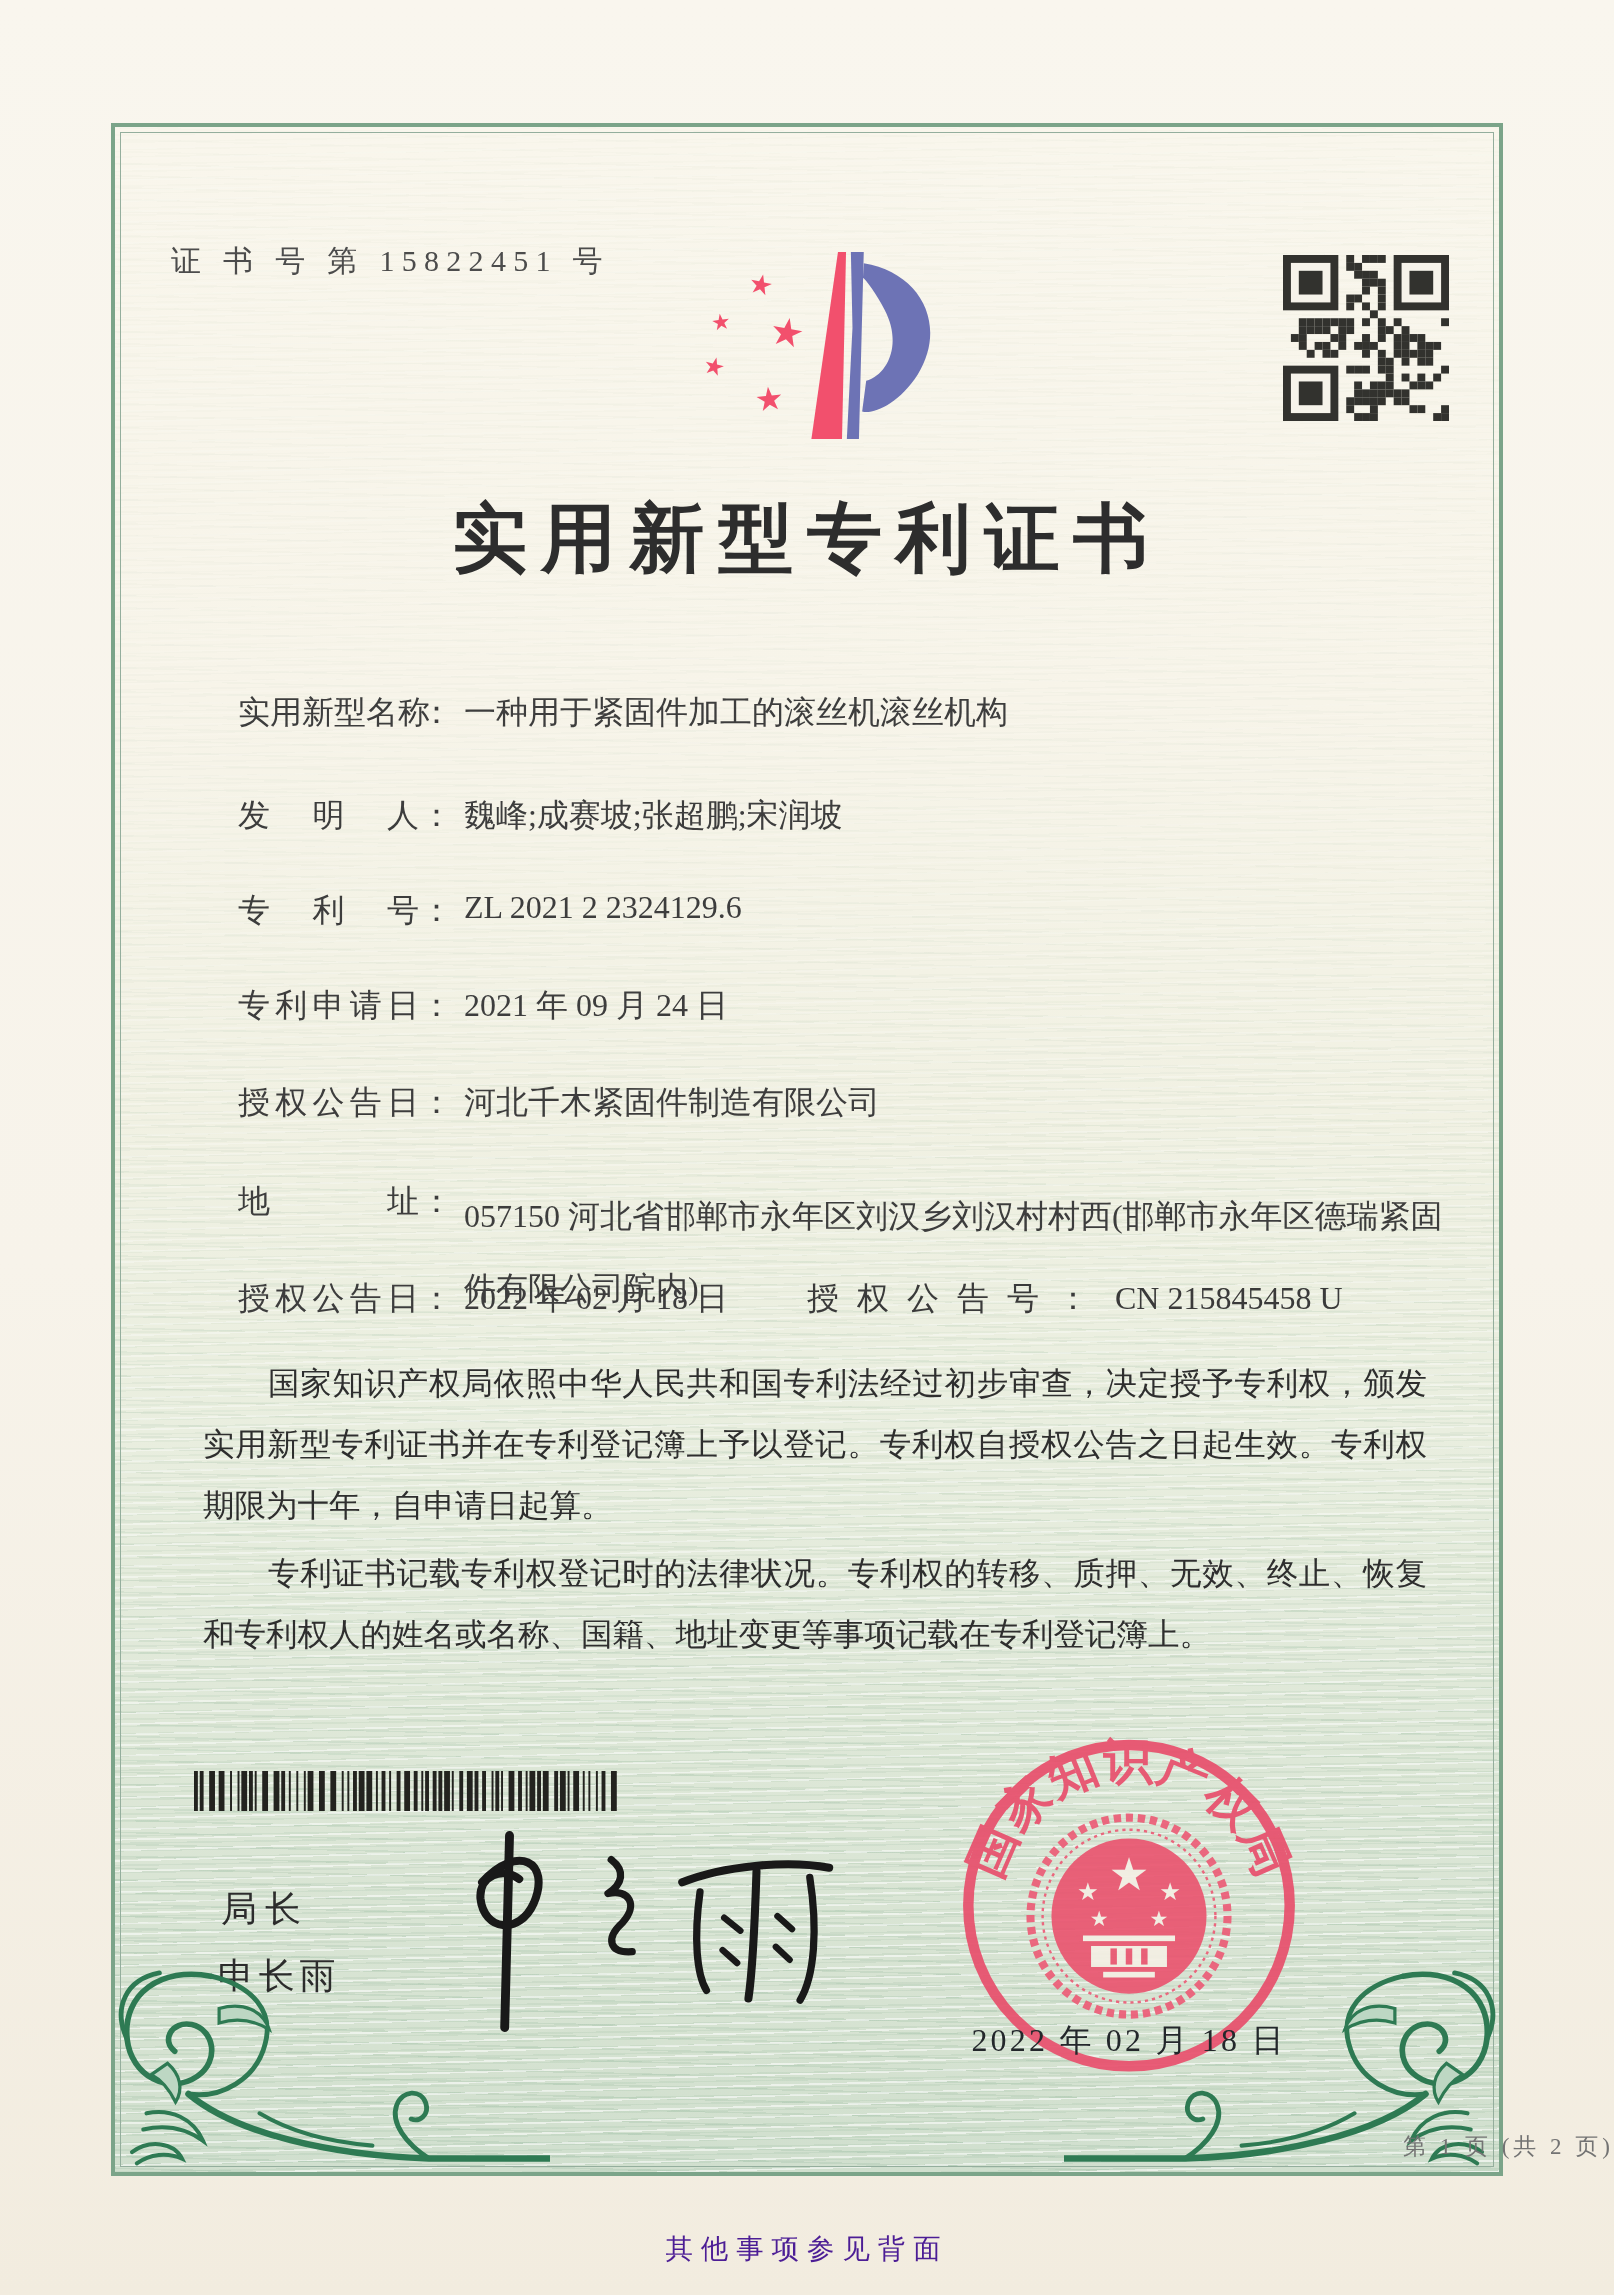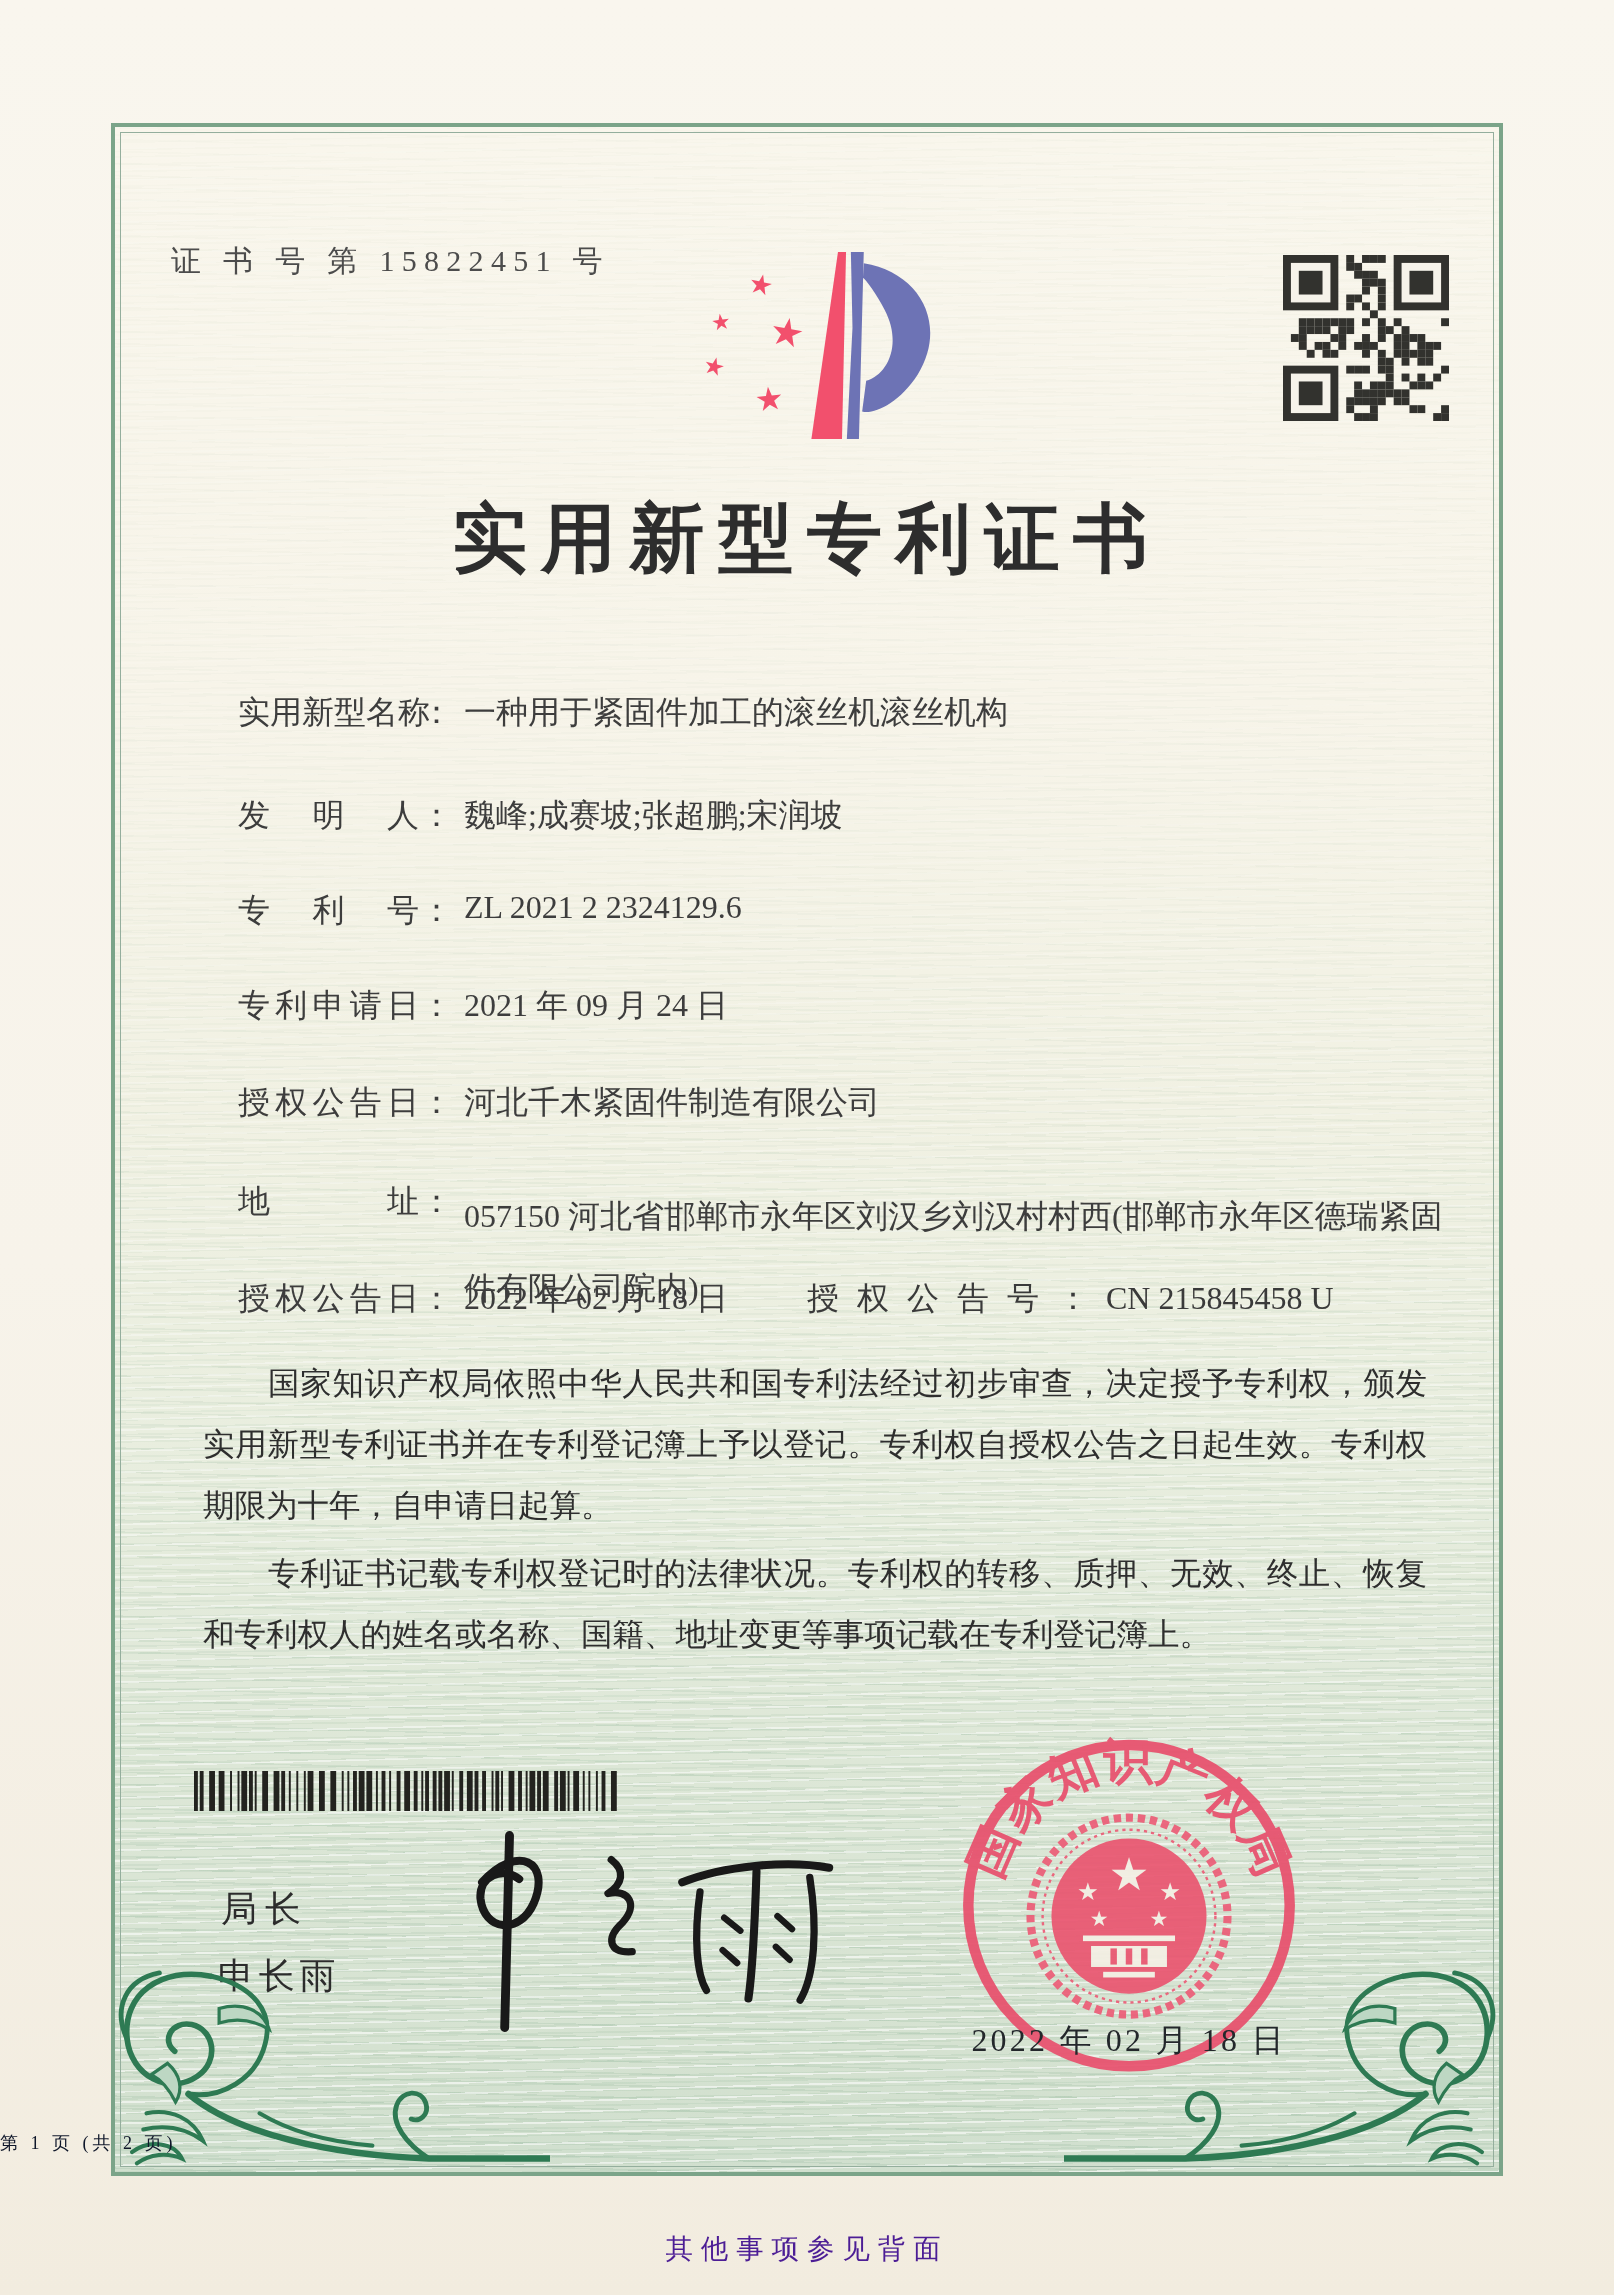--- a/index.html
+++ b/index.html
@@ -49,21 +49,21 @@
   .field { position:absolute; left:202px; font-size:32px; color:#3d3d3d; white-space:nowrap; }
   .lbl   { display:inline-block; width:181px; text-align:justify; text-align-last:justify; vertical-align:top;margin-left:36px;}
   .colon { display:inline-block; margin-left:1.6px; vertical-align:top;}
   .val   { display:inline-block; margin-left:11.3px; vertical-align:top;}
   .val-wrap { white-space:normal; width:1009px; line-height:72px; }
   .f1{top:691px;} .f2{top:794px;} .f3{top:889px;} .f4{top:984px;}
   .f5{top:1081px;} .f6{top:1180px;}
   .grant-row{ top:1277px; }
   .grant-right{ position:absolute; left:807px; top:1277px; font-size:32px; white-space:nowrap;}
   .grant-right .glbl{ letter-spacing:18px; }
-  .grant-right .gval{ margin-left:17px; }
+  .grant-right .gval{ margin-left:26px; }
 
   
   .para {
     position:absolute; left:203px; width:1224px;
     font-size:31.5px; line-height:61px; text-align:justify;
     text-indent:65px; color:#2e2e2e;
   }
   .p1{ top:1353px; } .p2{ top:1543px; }
 
   
@@ -74,21 +74,21 @@
 
   .seal { position:absolute; left:957px; top:1732px; width:344px; height:344px; }
   .seal-date {
     position:absolute; left:957px; top:2019px; width:344px;
     text-align:center; font-size:32px; color:#23272b; letter-spacing:3.2px;
     white-space:nowrap;
   }
 
   .page-indicator {
     position:absolute; left:0; top:2131px; width:100%;
-    text-align:left; font-size:18px; letter-spacing:4px; color:#0f172a;
+    text-align:right; font-size:23px; letter-spacing:4px; color:#737373;
   }
   .back-note {
     position:absolute; left:0; top:2231px; width:100%;
     text-align:center; font-size:27.4px; letter-spacing:8px; color:#4c1d95;
   }
 
   .ornament { position:absolute; width:460px; height:226px; }
   .orn-left  { left:90px;  top:1960px; }
   .orn-right { left:1064px; top:1960px; transform:scaleX(-1); }
 </style>

